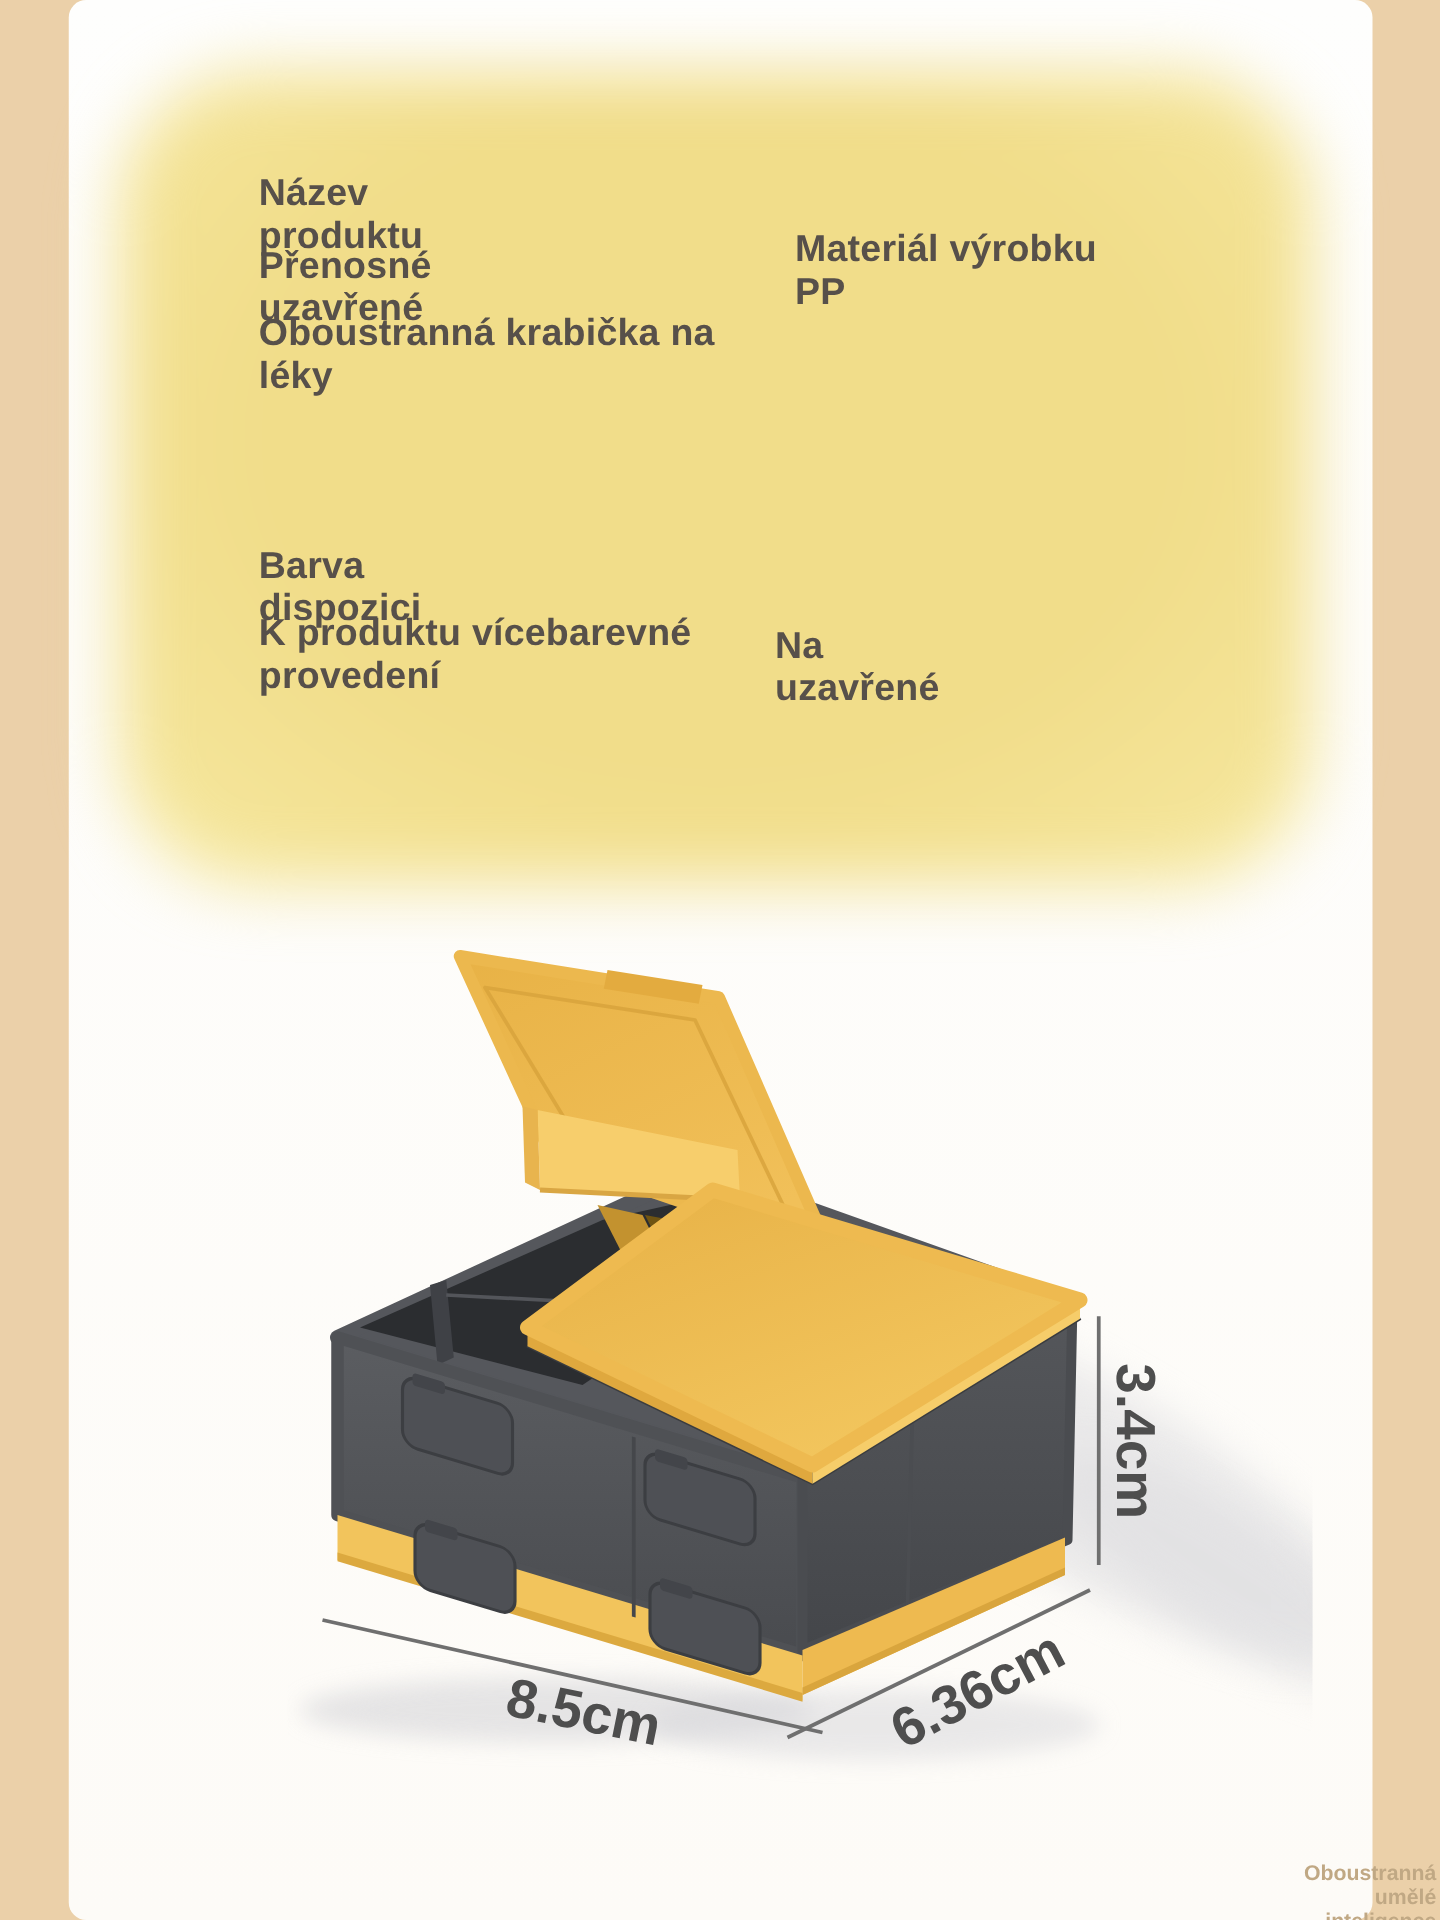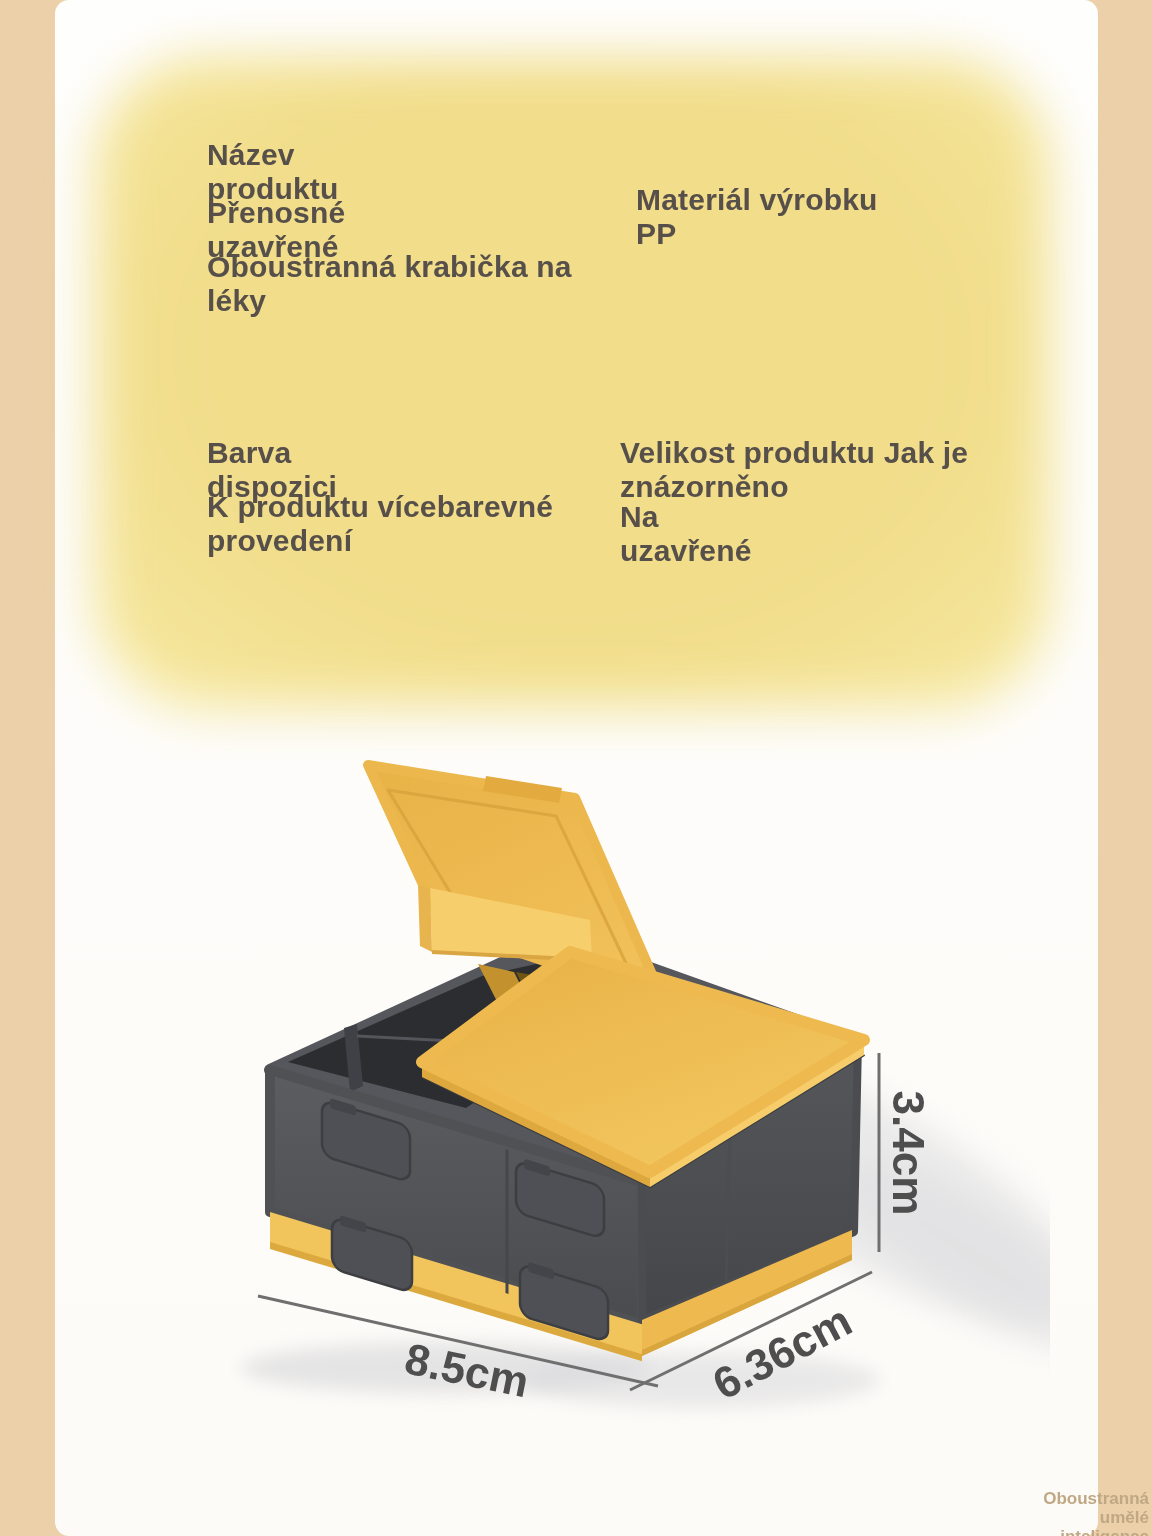--- a/index.html
+++ b/index.html
@@ -37,22 +37,20 @@
   <div class="tb b-name-value-b">Oboustranná krabička na
 léky</div>
   <div class="tb b-name-value-a">Přenosné
 uzavřené</div>
   <div class="tb b-material">Materiál výrobku
 PP</div>
   <div class="tb b-color-label">Barva
 dispozici</div>
   <div class="tb b-color-value">K produktu vícebarevné
 provedení</div>
-  <div class="tb b-size-a">Velikost produktu Jak je
-znázorněno</div>
   <div class="tb b-size-b">Na
 uzavřené</div>
 
   <svg class="photo" viewBox="0 0 820 720">
     <defs>
       <filter id="blur-lg" x="-60%" y="-60%" width="220%" height="220%">
           <feGaussianBlur stdDeviation="16"></feGaussianBlur>
         </filter>
       <filter id="blur-sm" x="-60%" y="-60%" width="220%" height="220%">
           <feGaussianBlur stdDeviation="9"></feGaussianBlur>

